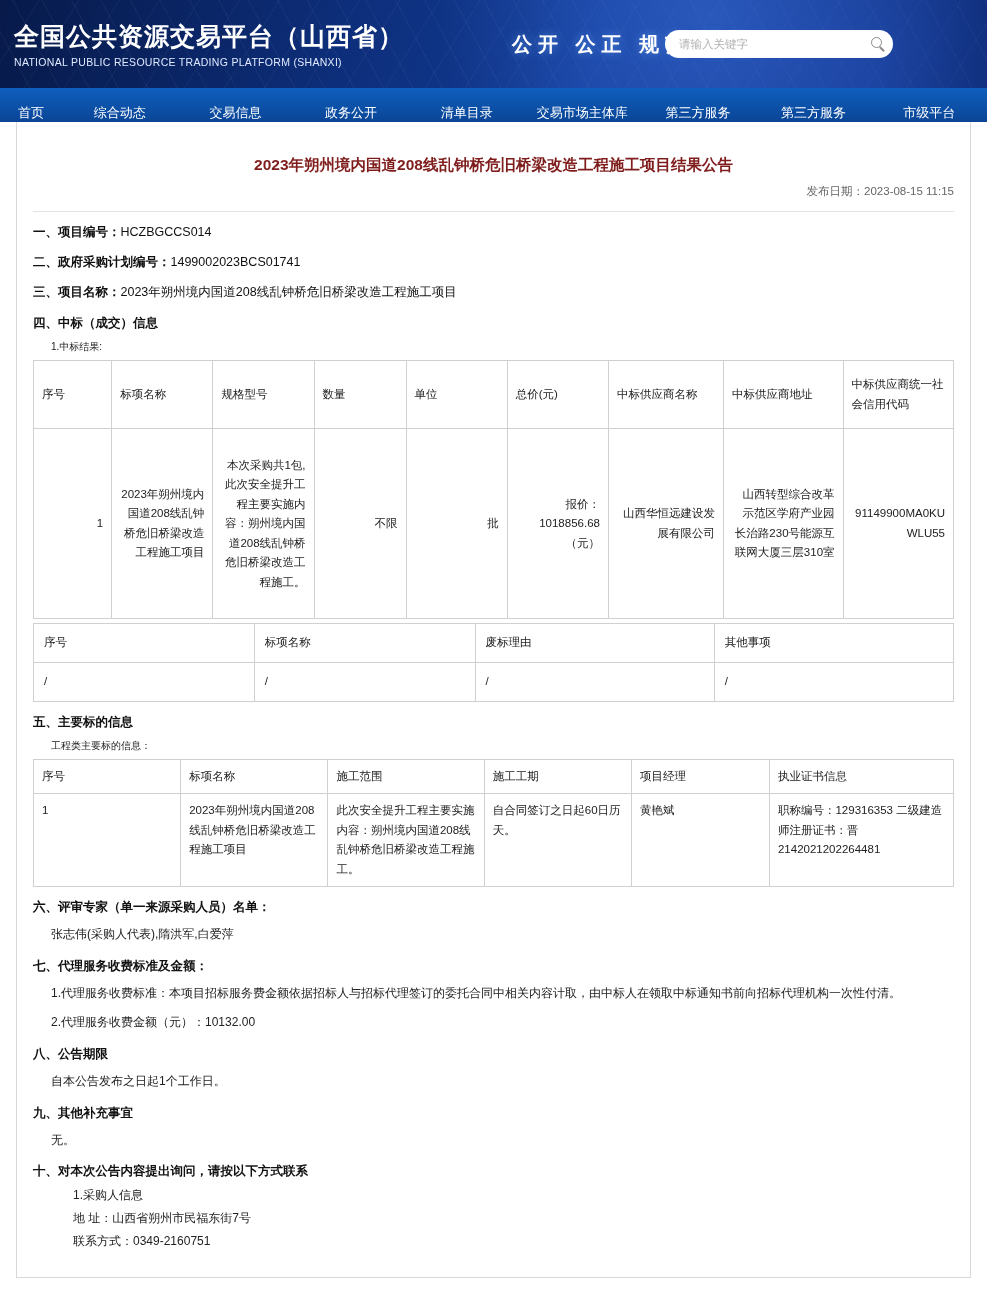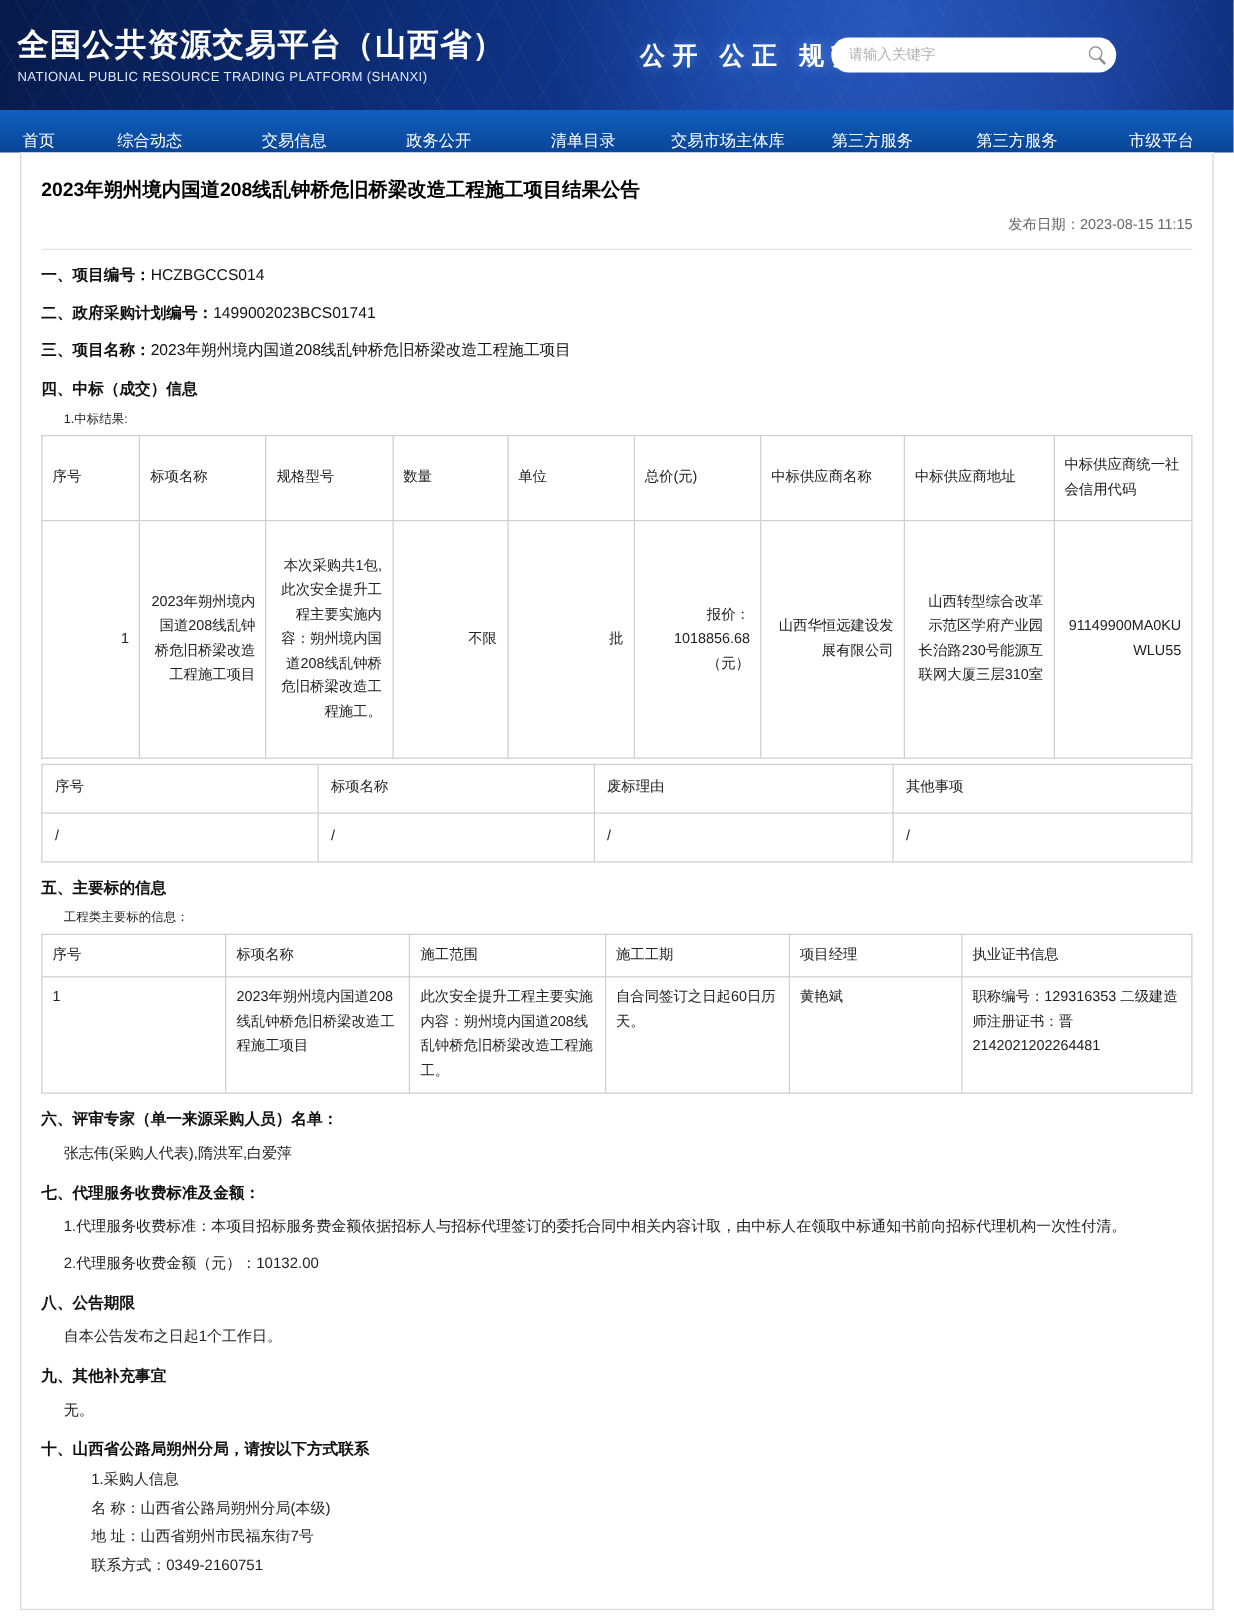--- a/index.html
+++ b/index.html
@@ -121,25 +121,25 @@
   
   .page {
     width: 955px;
     margin: 0 auto;
     border: 1px solid #d9d9d9;
     border-top: none;
     padding: 14px 16px 22px 16px;
     background: #fff;
   }
   .doc-title {
-    text-align: left;
+    text-align: center;
     font-size: 15.5px;
     font-weight: bold;
-    color: #000000;
-    margin: 6px 0 8px 0;
+    color: #7f1d1d;
+    margin: 18px 0 8px 0;
     line-height: 1.4;
   }
   .doc-date {
     text-align: right;
     font-size: 11.5px;
     color: #666;
     margin-bottom: 12px;
   }
   hr.sep {
     border: none;
@@ -339,22 +339,21 @@
   <div class="sec-head">七、代理服务收费标准及金额：</div>
   <div class="para">1.代理服务收费标准：本项目招标服务费金额依据招标人与招标代理签订的委托合同中相关内容计取，由中标人在领取中标通知书前向招标代理机构一次性付清。</div>
   <div class="para">2.代理服务收费金额（元）：10132.00</div>
 
   <div class="sec-head">八、公告期限</div>
   <div class="para">自本公告发布之日起1个工作日。</div>
 
   <div class="sec-head">九、其他补充事宜</div>
   <div class="para">无。</div>
 
-  <div class="sec-head">十、山西省公路局朔州分局，请按以下方式联系</div>
+  <div class="sec-head">十、对本次公告内容提出询问，请按以下方式联系</div>
   <div class="footer-block">
     <div class="para-tight">1.采购人信息</div>
-    <div class="para-tight">名 称：山西省公路局朔州分局(本级)</div>
     <div class="para-tight">地 址：山西省朔州市民福东街7号</div>
     <div class="para-tight">联系方式：0349-2160751</div>
 
   </div>
 
 </div>
 
 </body></html>

